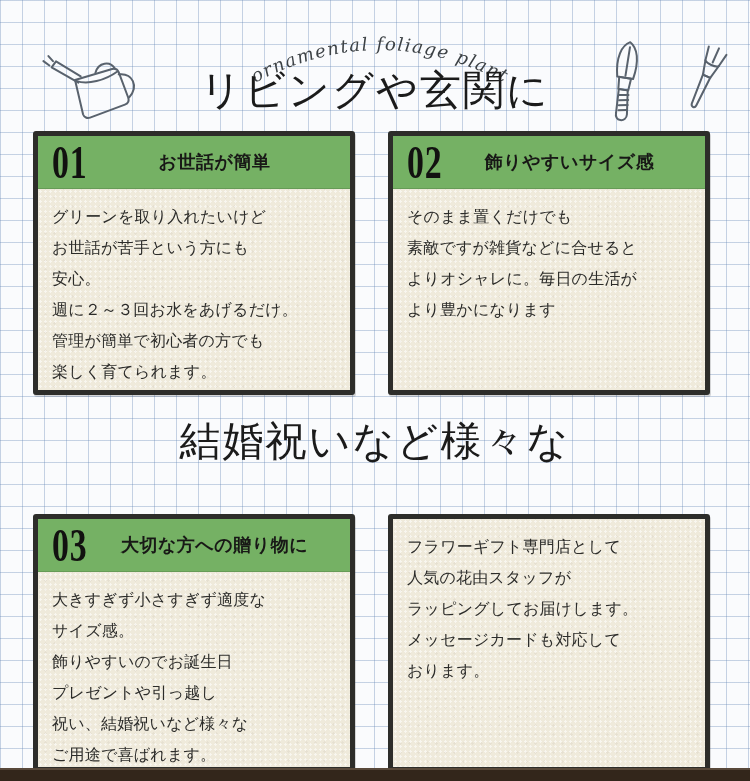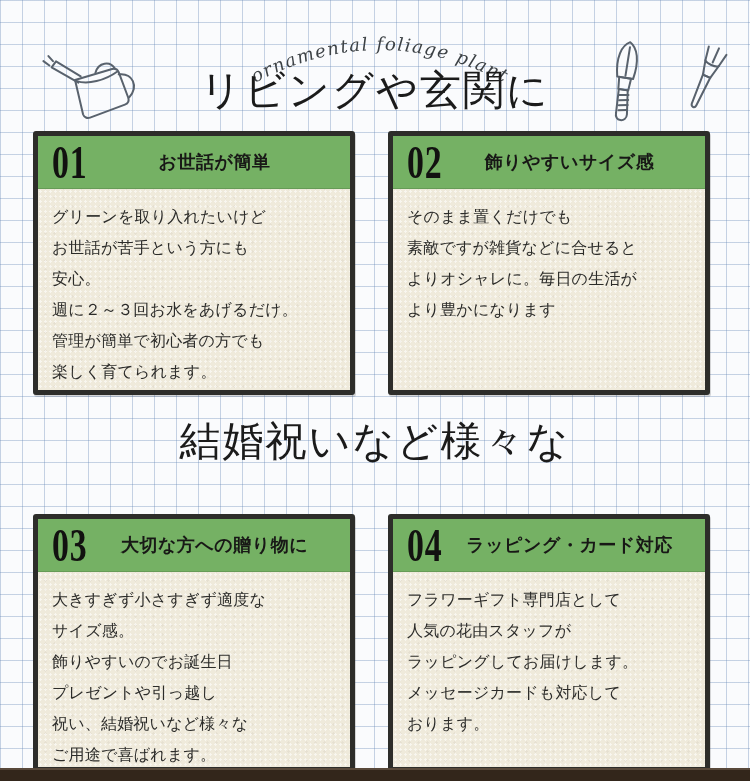--- a/index.html
+++ b/index.html
@@ -159,24 +159,20 @@
         <span class="card-title">大切な方への贈り物に</span>
       </div>
       <div class="card-body">大きすぎず小さすぎず適度な
 サイズ感。
 飾りやすいのでお誕生日
 プレゼントや引っ越し
 祝い、結婚祝いなど様々な
 ご用途で喜ばれます。</div>
     </div>
     <div class="card">
-      <div class="card-header">
-        <span class="card-number">04</span>
-        <span class="card-title">ラッピング・カード対応</span>
-      </div>
       <div class="card-body">フラワーギフト専門店として
 人気の花由スタッフが
 ラッピングしてお届けします。
 メッセージカードも対応して
 おります。</div>
     </div>
   </div>
 
   <div class="footer-bar"></div>
 

